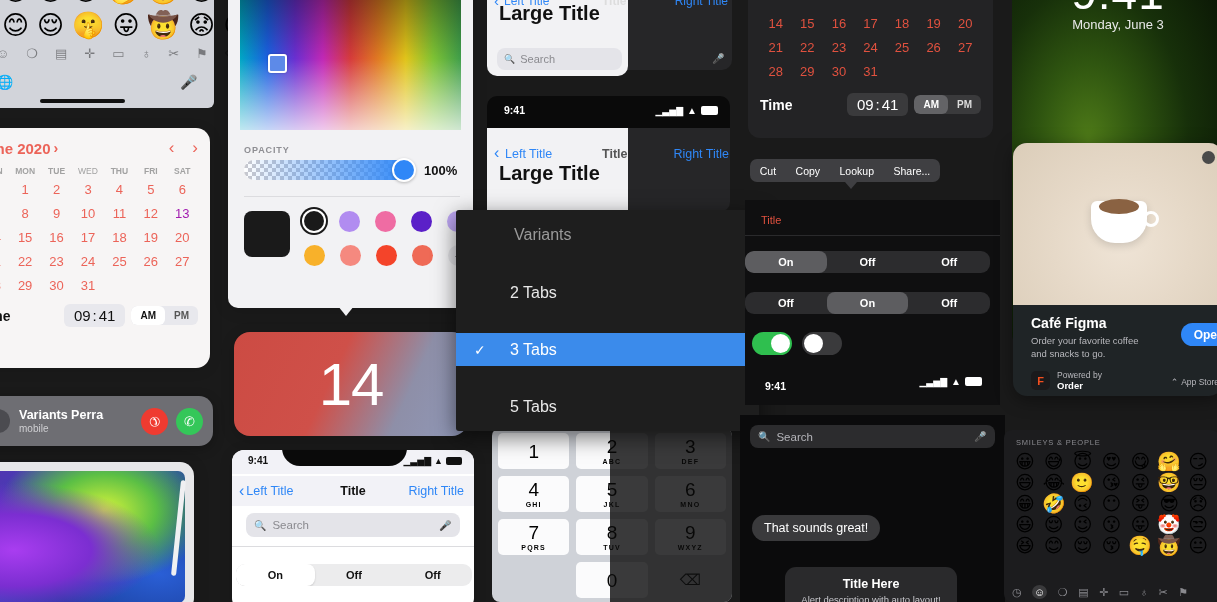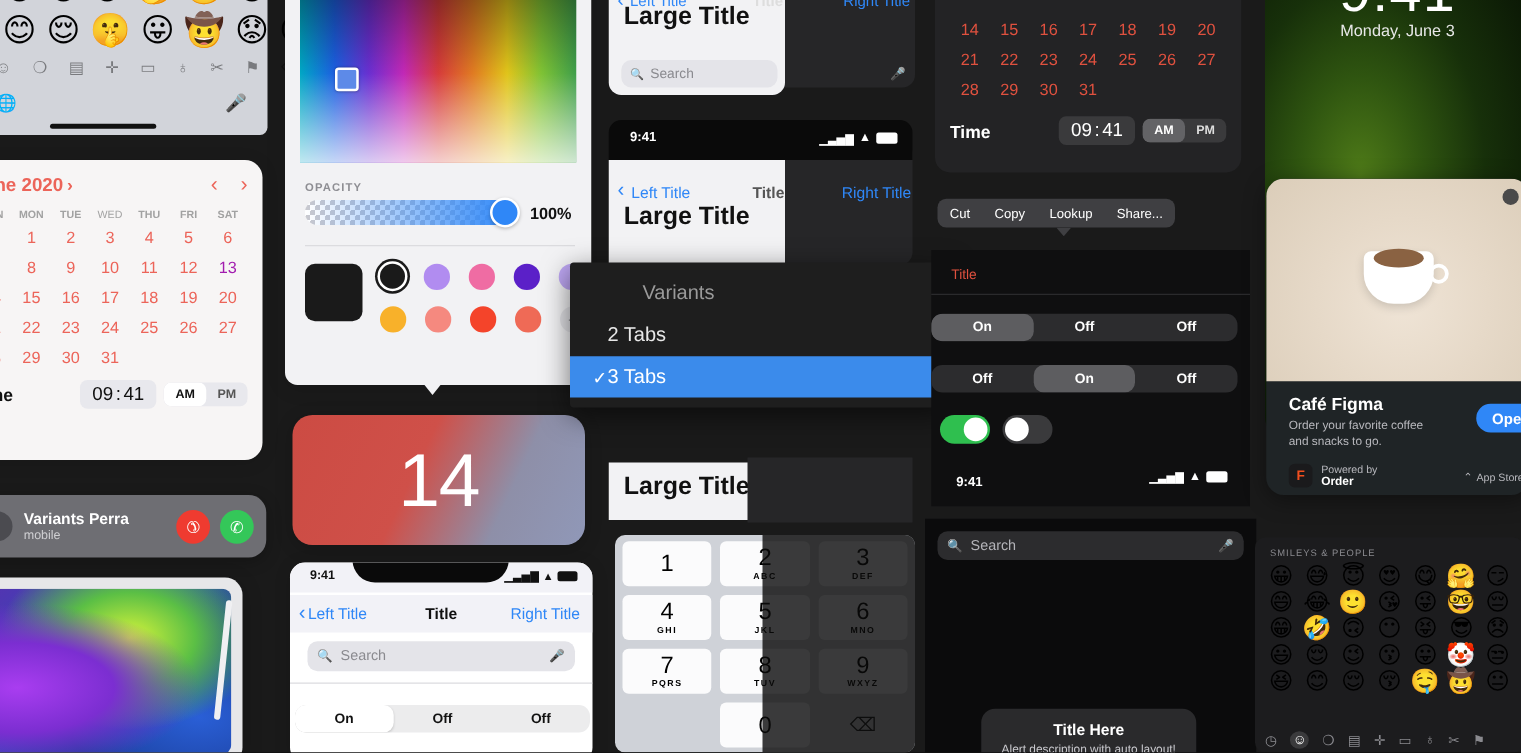--- a/index.html
+++ b/index.html
@@ -25,21 +25,21 @@
   .kp { display:grid; grid-template-columns:repeat(3,1fr); gap:7px; }
   .kp-key { border-radius:5px; display:flex; flex-direction:column;
             align-items:center; justify-content:center; }
   .kp-num { font-size:19px; font-weight:400; line-height:1; }
   .kp-let { font-size:7px; letter-spacing:1.2px; font-weight:600; margin-top:2px; }
 
   
   #variant-menu { background:#1e1e1e; border-radius:3px;
                   box-shadow:0 6px 22px rgba(0,0,0,.55); padding:8px 0; }
   #variant-menu .mi { height:33px; display:flex; align-items:center;
-                      padding-left:30px; font-size:16px; color:#e8e8e8; position:relative; }
+                      padding-left:54px; font-size:16px; color:#e8e8e8; position:relative;margin-top:24px; }
   #variant-menu .mi.sel { background:#3b8beb; color:#fff; }
   #variant-menu .mi .ck { position:absolute; left:18px; font-size:14px; }
   #variant-menu .hdr { height:34px; display:flex; align-items:center;
                        padding-left:58px; font-size:16px; color:#9a9a9a; }
 
   .chkpat { background-image:
       linear-gradient(45deg,#c9c9cf 25%,transparent 25%,transparent 75%,#c9c9cf 75%),
       linear-gradient(45deg,#c9c9cf 25%,transparent 25%,transparent 75%,#c9c9cf 75%);
       background-size:8px 8px; background-position:0 0,4px 4px; background-color:#fff; }
 
@@ -349,20 +349,23 @@
 
   <div class="abs" id="variant-menu" style="left:456px;top:210px;width:303px;">
     <div class="hdr">Variants</div>
     <div class="mi">
       <span>2 Tabs</span>
     </div>
     <div class="mi sel">
       <span class="ck">✓</span>
       <span>3 Tabs</span>
     </div>
+    <div class="mi">
+      <span>5 Tabs</span>
+    </div>
   </div>
 
   <div class="abs" style="left:748px;top:-34px;width:245px;height:172px;background:#232325;border-radius:12px;padding:10px 12px;">
     <div class="cal-grid" id="cal-dark-days" style="margin-top:40px;row-gap:9px;">
         <div style="font-size: 13px; color: rgb(224, 81, 63);">14</div>
         <div style="font-size: 13px; color: rgb(224, 81, 63);">15</div>
         <div style="font-size: 13px; color: rgb(224, 81, 63);">16</div>
         <div style="font-size: 13px; color: rgb(224, 81, 63);">17</div>
         <div style="font-size: 13px; color: rgb(224, 81, 63);">18</div>
         <div style="font-size: 13px; color: rgb(224, 81, 63);">19</div>
@@ -431,20 +434,21 @@
       <span style="width:17px;height:9px;background:#fff;border-radius:2px;display:inline-block;"></span>
     </div>
   </div>
 
   <div class="abs" style="left:740px;top:415px;width:265px;height:187px;background:#0b0b0c;">
     <div style="position:absolute;left:10px;top:10px;width:245px;height:23px;background:#2c2c2e;border-radius:8px;display:flex;align-items:center;padding:0 8px;">
       <span style="font-size:10px;color:#9a9a9f;">🔍</span>
       <span style="margin-left:6px;font-size:11.5px;color:#b4b4b9;">Search</span>
       <span style="margin-left:auto;font-size:10px;color:#9a9a9f;">🎤</span>
     </div>
+    <div class="bubble" style="position:absolute;left:12px;top:100px;background:#3a3a3c;">That sounds great!</div>
     <div style="position:absolute;left:45px;top:152px;width:172px;height:50px;background:#2a2a2c;border-radius:11px;
                 display:flex;flex-direction:column;align-items:center;padding-top:10px;">
       <span style="color:#fff;font-size:12.5px;font-weight:700;">Title Here</span>
       <span style="color:#c9c9ce;font-size:9.5px;margin-top:3px;">Alert description with auto layout!</span>
     </div>
   </div>
 
   <div class="abs" style="left:1012px;top:-40px;width:212px;height:390px;border-radius:16px;overflow:hidden;
               background:radial-gradient(ellipse at 36% 46%, #4e7a18 0%, #2f5510 26%, #17300a 52%, #0d1c06 78%, #060e03 100%);">
     <div style="position:absolute;left:0;top:6px;width:100%;text-align:center;color:#fff;font-size:46px;font-weight:300;letter-spacing:1px;">9:41</div>

